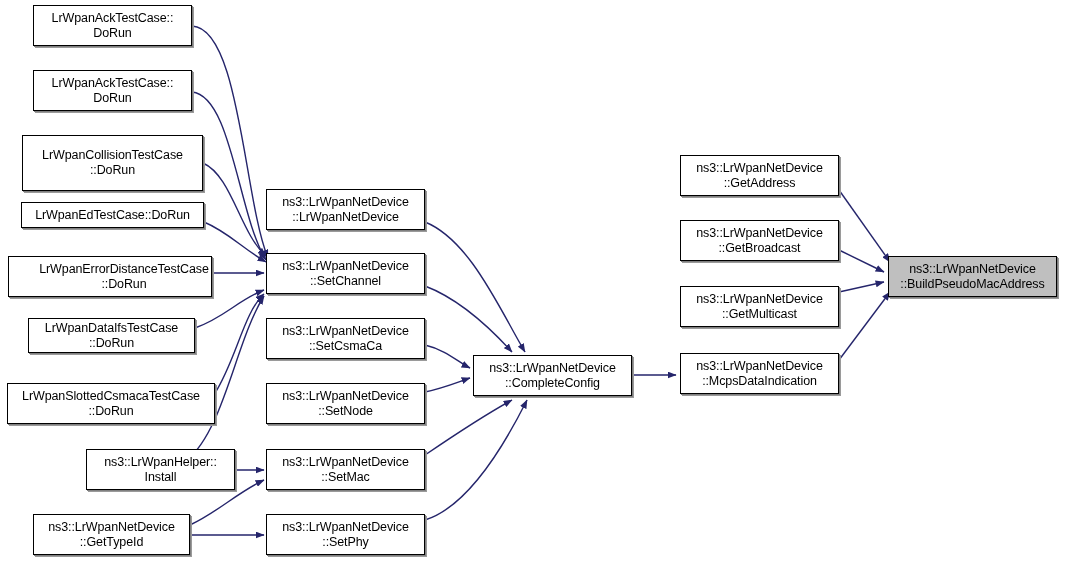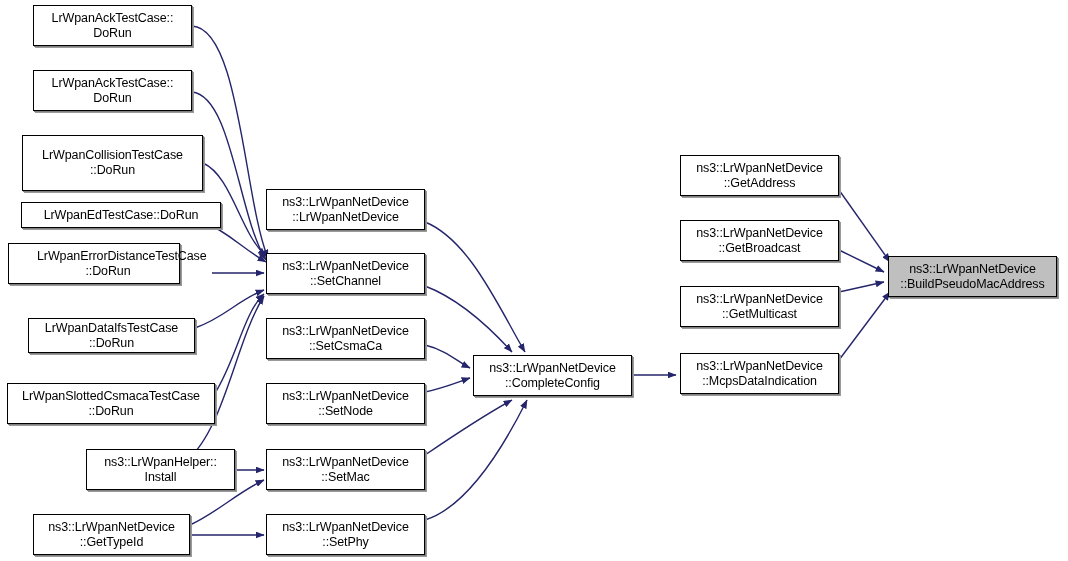--- a/index.html
+++ b/index.html
@@ -86,22 +86,22 @@
         <path d="M 839,360 L 890,292" marker-end="url(#arrowhead)"></path>
       </g>
   </svg>
   <div id="node-layer">
       <div class="node" style="left: 33px; top: 5px; width: 159px; height: 41px;"><span class="node-label">LrWpanAckTestCase::
 DoRun</span></div>
       <div class="node" style="left: 33px; top: 70px; width: 159px; height: 41px;"><span class="node-label">LrWpanAckTestCase::
 DoRun</span></div>
       <div class="node" style="left: 22px; top: 135px; width: 181px; height: 56px;"><span class="node-label">LrWpanCollisionTestCase
 ::DoRun</span></div>
-      <div class="node" style="left: 21px; top: 202px; width: 200px; height: 26px;"><span class="node-label">LrWpanEdTestCase::DoRun</span></div>
-      <div class="node" style="left: 8px; top: 243px; width: 172px; height: 41px; padding-left: 28px;"><span class="node-label">LrWpanErrorDistanceTestCase
+      <div class="node" style="left: 21px; top: 202px; width: 183px; height: 26px;"><span class="node-label">LrWpanEdTestCase::DoRun</span></div>
+      <div class="node" style="left: 8px; top: 256px; width: 204px; height: 41px; padding-left: 28px;"><span class="node-label">LrWpanErrorDistanceTestCase
 ::DoRun</span></div>
       <div class="node" style="left: 28px; top: 318px; width: 167px; height: 35px;"><span class="node-label">LrWpanDataIfsTestCase
 ::DoRun</span></div>
       <div class="node" style="left: 7px; top: 383px; width: 208px; height: 41px; text-align: center;"><span class="node-label">LrWpanSlottedCsmacaTestCase
 ::DoRun</span></div>
       <div class="node" style="left: 38px; top: 449px; width: 149px; height: 41px; margin-left: 48px;"><span class="node-label">ns3::LrWpanHelper::
 Install</span></div>
       <div class="node" style="left: 33px; top: 514px; width: 157px; height: 41px;"><span class="node-label">ns3::LrWpanNetDevice
 ::GetTypeId</span></div>
       <div class="node" style="left: 266px; top: 189px; width: 159px; height: 41px;"><span class="node-label">ns3::LrWpanNetDevice

